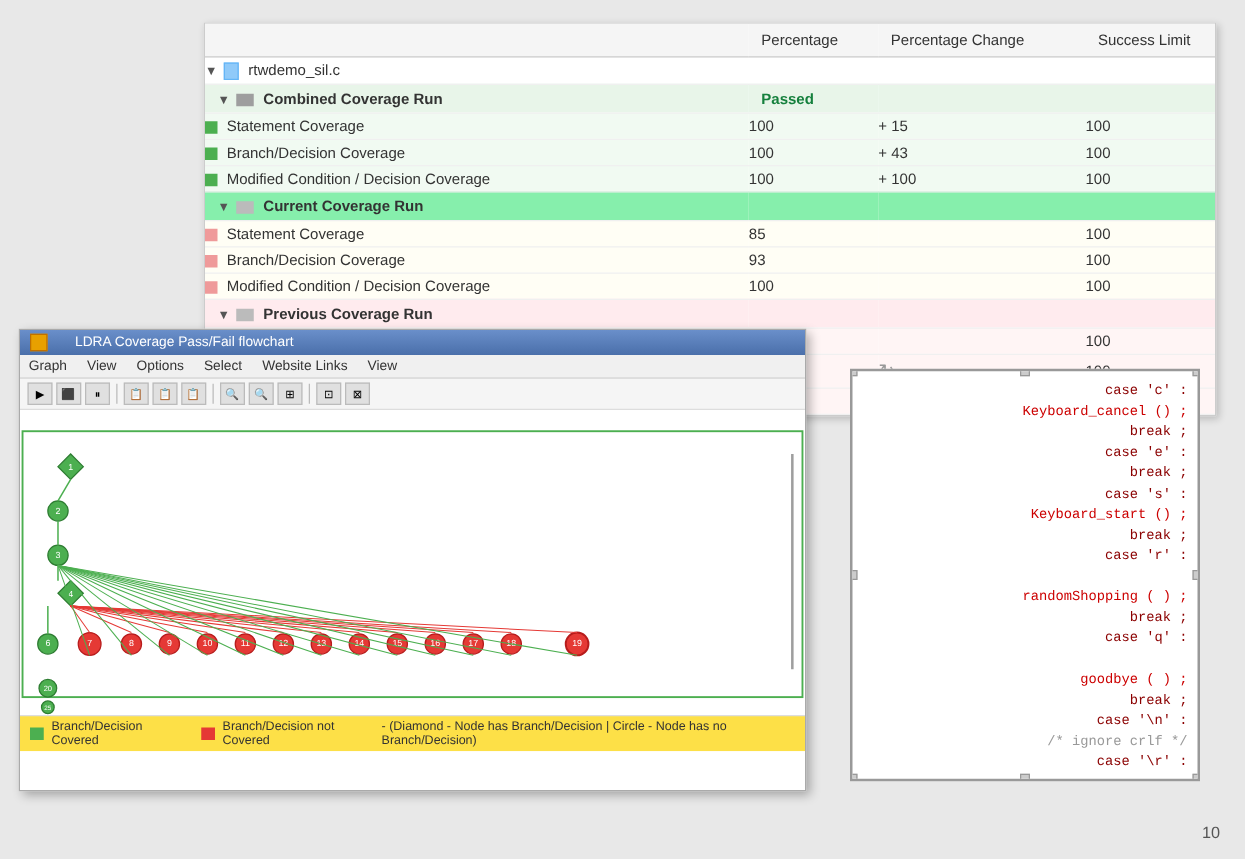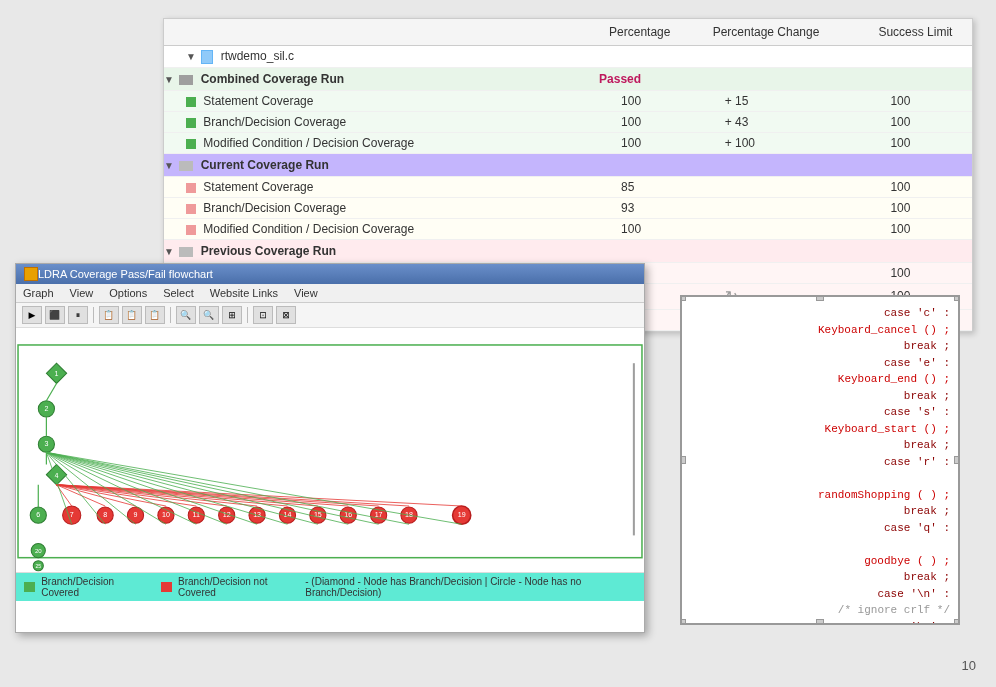--- a/index.html
+++ b/index.html
@@ -33,37 +33,37 @@
       background: #f5f5f5;
       border-bottom: 1px solid #ccc;
       padding: 6px 10px;
       text-align: left;
       font-weight: normal;
       color: #333;
       font-size: 12px;
     }
 
     .coverage-table td {
-      padding: 3px 22px;
+      padding: 3px 0;
       font-size: 12px;
       color: #333;
       border-bottom: 1px solid #f0f0f0;
     }
 
     .coverage-table tr.section-header td {
       font-weight: bold;
-      padding: 4px 0;
+      padding: 4px 10px;
     }
 
     .coverage-table tr.combined-header td {
       background: #e8f5e9;
     }
 
     .coverage-table tr.current-header td {
-      background: #c4b5fd;
+      background: #86efac;
     }
 
     .coverage-table tr.previous-header td {
       background: #ffebee;
       margin-top: 16px;
     }
 
     .coverage-table tr.combined-row td {
       background: #f1faf2;
     }
@@ -143,21 +143,21 @@
       box-shadow: 3px 3px 8px rgba(0,0,0,0.3);
     }
 
     .flowchart-titlebar {
       background: linear-gradient(to bottom, #6a8fca, #4a6faa);
       color: white;
       padding: 3px 8px;
       font-size: 11px;
       display: flex;
       align-items: center;
-      gap: 0;
+      gap: 22px;
     }
 
     .titlebar-icon {
       width: 14px;
       height: 14px;
       background: #e8a000;
       border: 1px solid #c07000;
       display: inline-block;
     }
 
@@ -210,21 +210,21 @@
       background: white;
       position: relative;
       overflow: hidden;
     }
 
     .flowchart-legend {
       position: absolute;
       bottom: 0;
       left: 0;
       right: 0;
-      background: #5eead4;
+      background: #fde047;
       border-top: 1px solid #ddd;
       padding: 3px 8px;
       font-size: 10px;
       color: #333;
       display: flex;
       align-items: center;
       gap: 6px;
     }
 
     .legend-box {
@@ -297,21 +297,21 @@
           <td></td>
           <td></td>
       </tr>
 
       <tr class="section-header combined-header">
         <td class="col-name indent-2">
           <span class="expand-icon">▼</span>
           <span style="display:inline-block;width:14px;height:10px;background:#9e9e9e;margin-right:4px;vertical-align:middle;"></span>
           <span>Combined Coverage Run</span>
         </td>
-        <td><span style="color:#be185d;font-weight:bold;text-align:right;">Passed</span></td>
+        <td><span style="color:#15803d;font-weight:bold;text-align:right;">Passed</span></td>
         <td></td>
           <td></td>
       </tr>
 
       <tr class="combined-row">
         <td class="col-name indent-3">
           <span class="icon-square icon-green"></span>
           <span>Statement Coverage</span>
         </td>
         <td>100</td>
@@ -554,21 +554,20 @@
 
   <span class="handle" style="top:50%;left:-4px;transform:translateY(-50%);"></span>
   <span class="handle" style="top:50%;right:-4px;transform:translateY(-50%);"></span>
   <span class="handle" style="top:-4px;left:50%;transform:translateX(-50%);"></span>
   <span class="handle" style="bottom:-4px;left:50%;transform:translateX(-50%);"></span>
 
   <div class="code-line"><span class="code-keyword">case 'c' :</span></div>
   <div class="code-line"><span class="code-func">  Keyboard_cancel () ;</span></div>
   <div class="code-line"><span class="code-keyword">  break ;</span></div>
   <div class="code-line"><span class="code-keyword">case 'e' :</span></div>
-  <div class="code-line"><span class="code-func">  Keyboard_end () ;</span></div>
   <div class="code-line"><span class="code-keyword">  break ;</span></div>
   <div class="code-line"><span class="code-keyword">case 's' :</span></div>
   <div class="code-line"><span class="code-func">  Keyboard_start () ;</span></div>
   <div class="code-line"><span class="code-keyword">  break ;</span></div>
   <div class="code-line"><span class="code-keyword">case 'r' :</span></div>
   <div class="code-line">&nbsp;</div>
   <div class="code-line"><span class="code-func">  randomShopping ( ) ;</span></div>
   <div class="code-line"><span class="code-keyword">  break ;</span></div>
   <div class="code-line"><span class="code-keyword">case 'q' :</span></div>
   <div class="code-line">&nbsp;</div>

